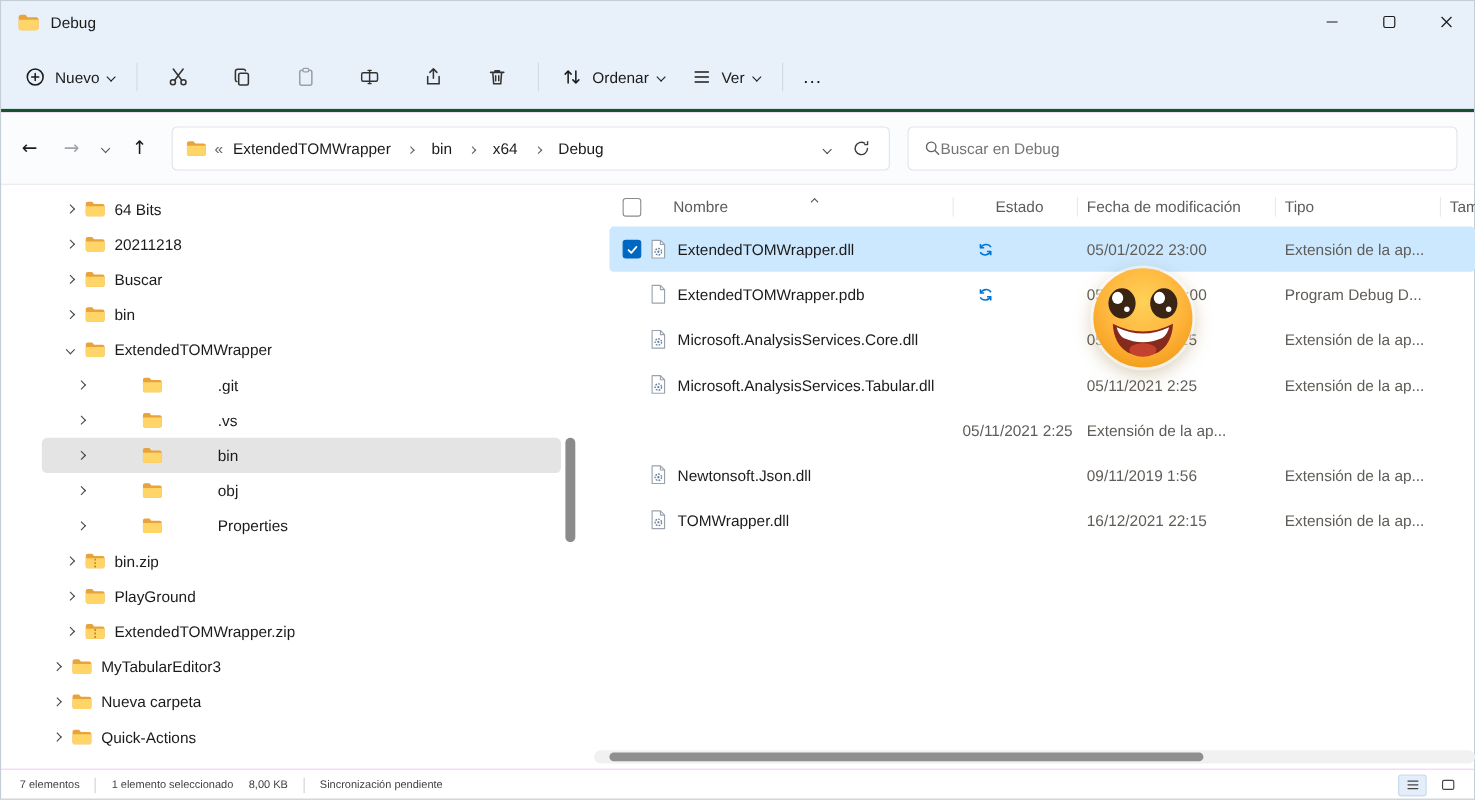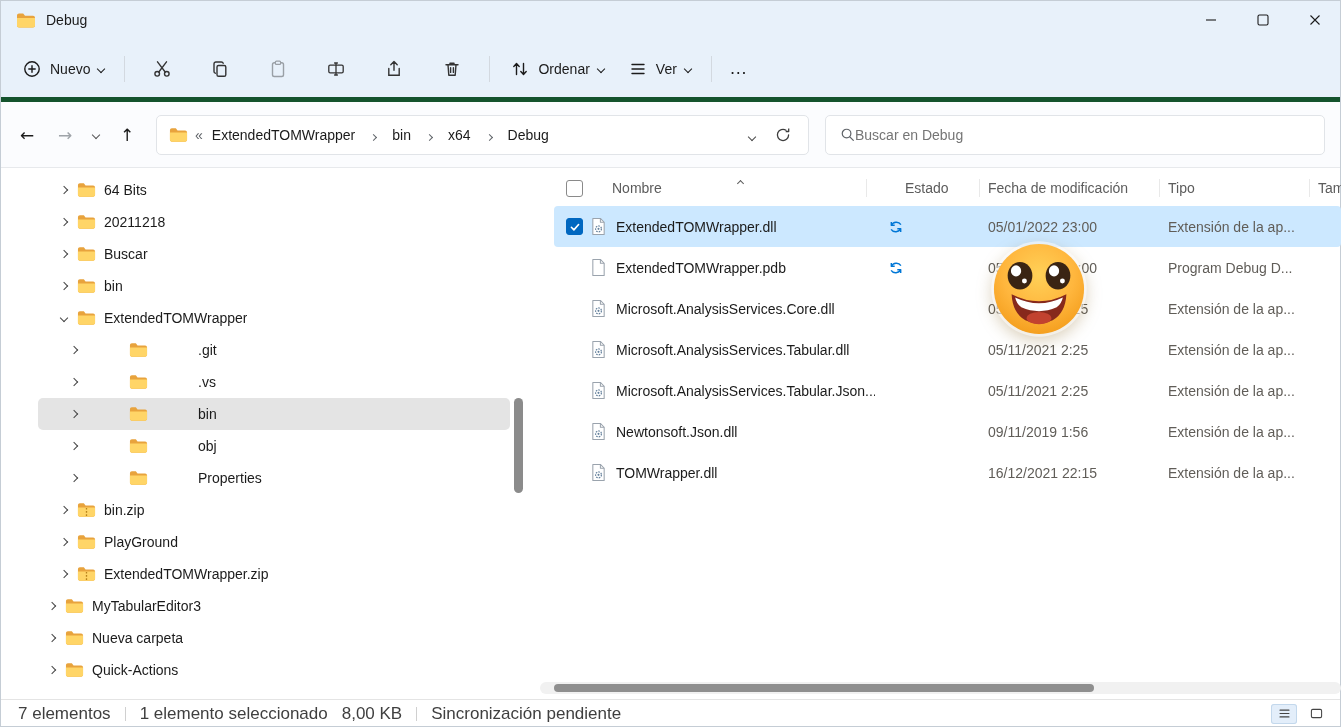--- a/index.html
+++ b/index.html
@@ -9,21 +9,21 @@
 
   
   .titlebar { height:40px; flex:none; background:#e8f1fa; display:flex; align-items:center; gap:10px; padding-left:16px; }
   .titlebar .appicon { width:20px; height:17px; }
   .title-text { font-size:14px; }
   .wbtns { margin-left:auto; display:flex; height:100%; }
   .wbtn { width:52px; height:100%; display:flex; align-items:center; justify-content:center; color:#1b1b1b; cursor:default; }
   .wbtn svg { width:12px; height:12px; }
 
   
-  .toolbar { height:62px; flex:none; background:#e8f1fa; border-bottom:5px solid #14532d; display:flex; align-items:center; padding:0 10px; }
+  .toolbar { height:62px; flex:none; background:#e8f1fa; border-bottom:3px solid #14532d; display:flex; align-items:center; padding:0 10px; }
   .tbtn { display:flex; align-items:center; gap:8px; padding:9px 12px; border-radius:5px; font-size:14px; color:#1b1b1b; }
   .tbtn svg { width:20px; height:20px; }
   .ibtn { width:40px; height:38px; margin:0 9px; display:flex; align-items:center; justify-content:center; border-radius:5px; color:#333; }
   .ibtn svg { width:20px; height:20px; }
   .ibtn.disabled { color:#9aa0a6; }
   .tsep { width:1px; height:26px; background:#d3d9e0; margin:0 8px; }
   .morebtn { width:38px; height:36px; display:flex; align-items:center; justify-content:center; font-size:18px; letter-spacing:1px; border-radius:5px; color:#1b1b1b; }
 
   
   .addrrow { height:66px; flex:none; background:#fbfcfe; border-bottom:1px solid #e7e9ec; display:flex; align-items:center; padding:0 16px 0 10px; gap:4px; }
@@ -84,21 +84,21 @@
   .dic { width:17px; height:19px; flex:none; margin-right:9px; }
   .fname { white-space:nowrap; overflow:hidden; }
   .c-status { padding-left:13px; display:flex; align-items:center; }
   .sic { width:16px; height:16px; }
   .c-date, .c-type, .c-size { color:#605d58; white-space:nowrap; overflow:hidden; }
 
   .hscroll { position:absolute; left:14px; right:0; bottom:5px; height:12px; background:#f1f1f1; border-radius:6px; }
   .hthumb { position:absolute; left:14px; top:2px; width:540px; height:8px; background:#8f8f8f; border-radius:4px; }
 
   
-  .statusbar { height:28px; flex:none; border-top:1px solid #e4e4e4; background:#fff; display:flex; align-items:center; gap:14px; padding:0 12px 0 18px; font-size:17px; color:#3f3f3f; }
+  .statusbar { height:28px; flex:none; border-top:1px solid #e4e4e4; background:#fff; display:flex; align-items:center; gap:14px; padding:0 12px 0 18px; font-size:10px; color:#3f3f3f; }
   .sdiv { width:1px; height:14px; background:#d0d0d0; }
   .sviews { margin-left:auto; display:flex; gap:6px; }
   .vbtn { width:26px; height:20px; display:flex; align-items:center; justify-content:center; color:#444; border-radius:3px; }
   .vbtn svg { width:15px; height:15px; }
   .vbtn.active { background:#e3eefa; box-shadow:inset 0 0 0 1px #c3d8ec; }
 
   
   .sticker { position:absolute; left:986px; top:236px; width:106px; height:106px; z-index:40; pointer-events:none; filter:drop-shadow(0 5px 8px rgba(120,80,0,.28)); }
 </style>
 </head>
@@ -551,26 +551,20 @@
             <span class="fname">Microsoft.AnalysisServices.Tabular.dll</span>
           </span>
         <span class="cell c-status"></span>
         <span class="cell c-date">05/11/2021 2:25</span>
         <span class="cell c-type">Extensión de la ap...</span>
         <span class="cell c-size"></span>
       </div>
 
       <div class="frow">
         <span class="cell"></span>
-        <span class="cell c-name">
-            <svg class="dic">
-              <use href="#i-docgear"></use>
-            </svg>
-            <span class="fname">Microsoft.AnalysisServices.Tabular.Json...</span>
-          </span>
         <span class="cell c-status"></span>
         <span class="cell c-date">05/11/2021 2:25</span>
         <span class="cell c-type">Extensión de la ap...</span>
         <span class="cell c-size"></span>
       </div>
 
       <div class="frow">
         <span class="cell"></span>
         <span class="cell c-name">
             <svg class="dic">

